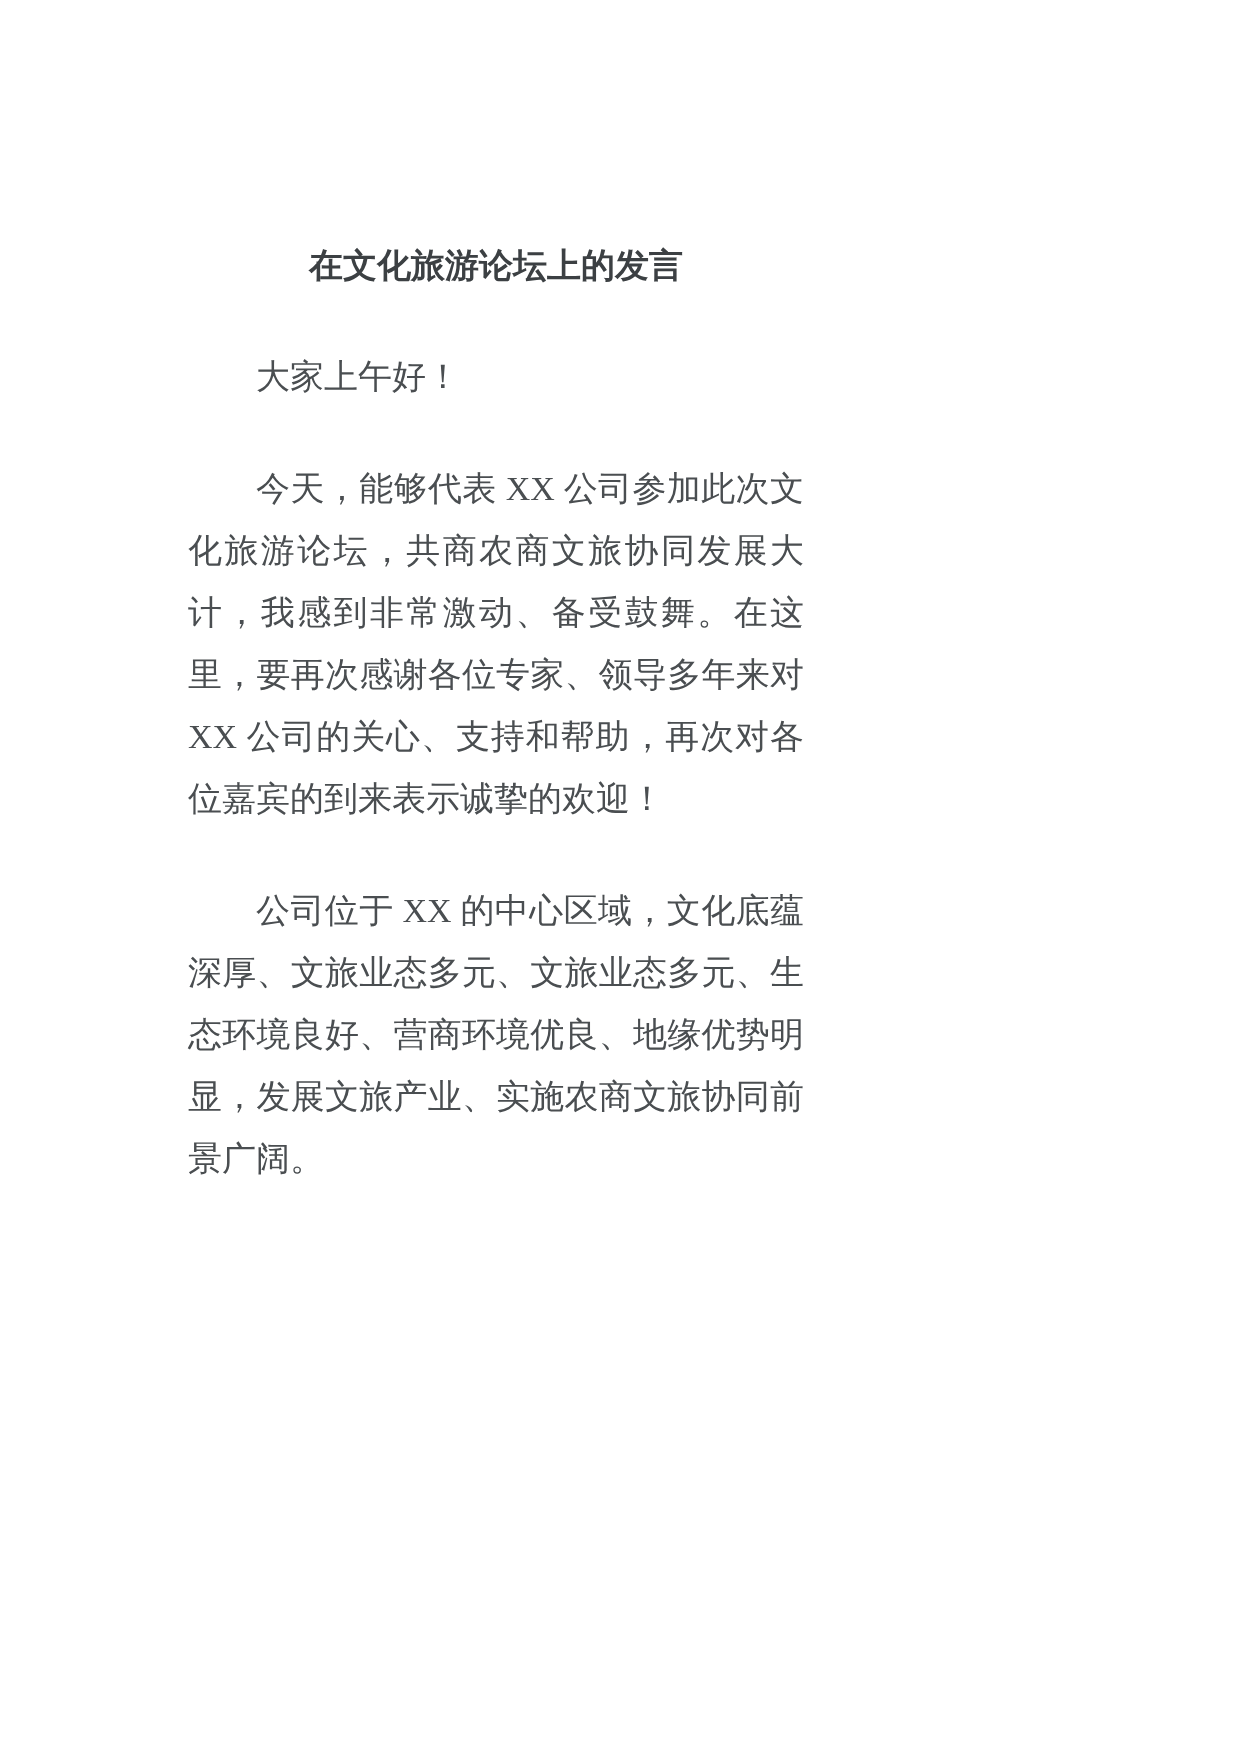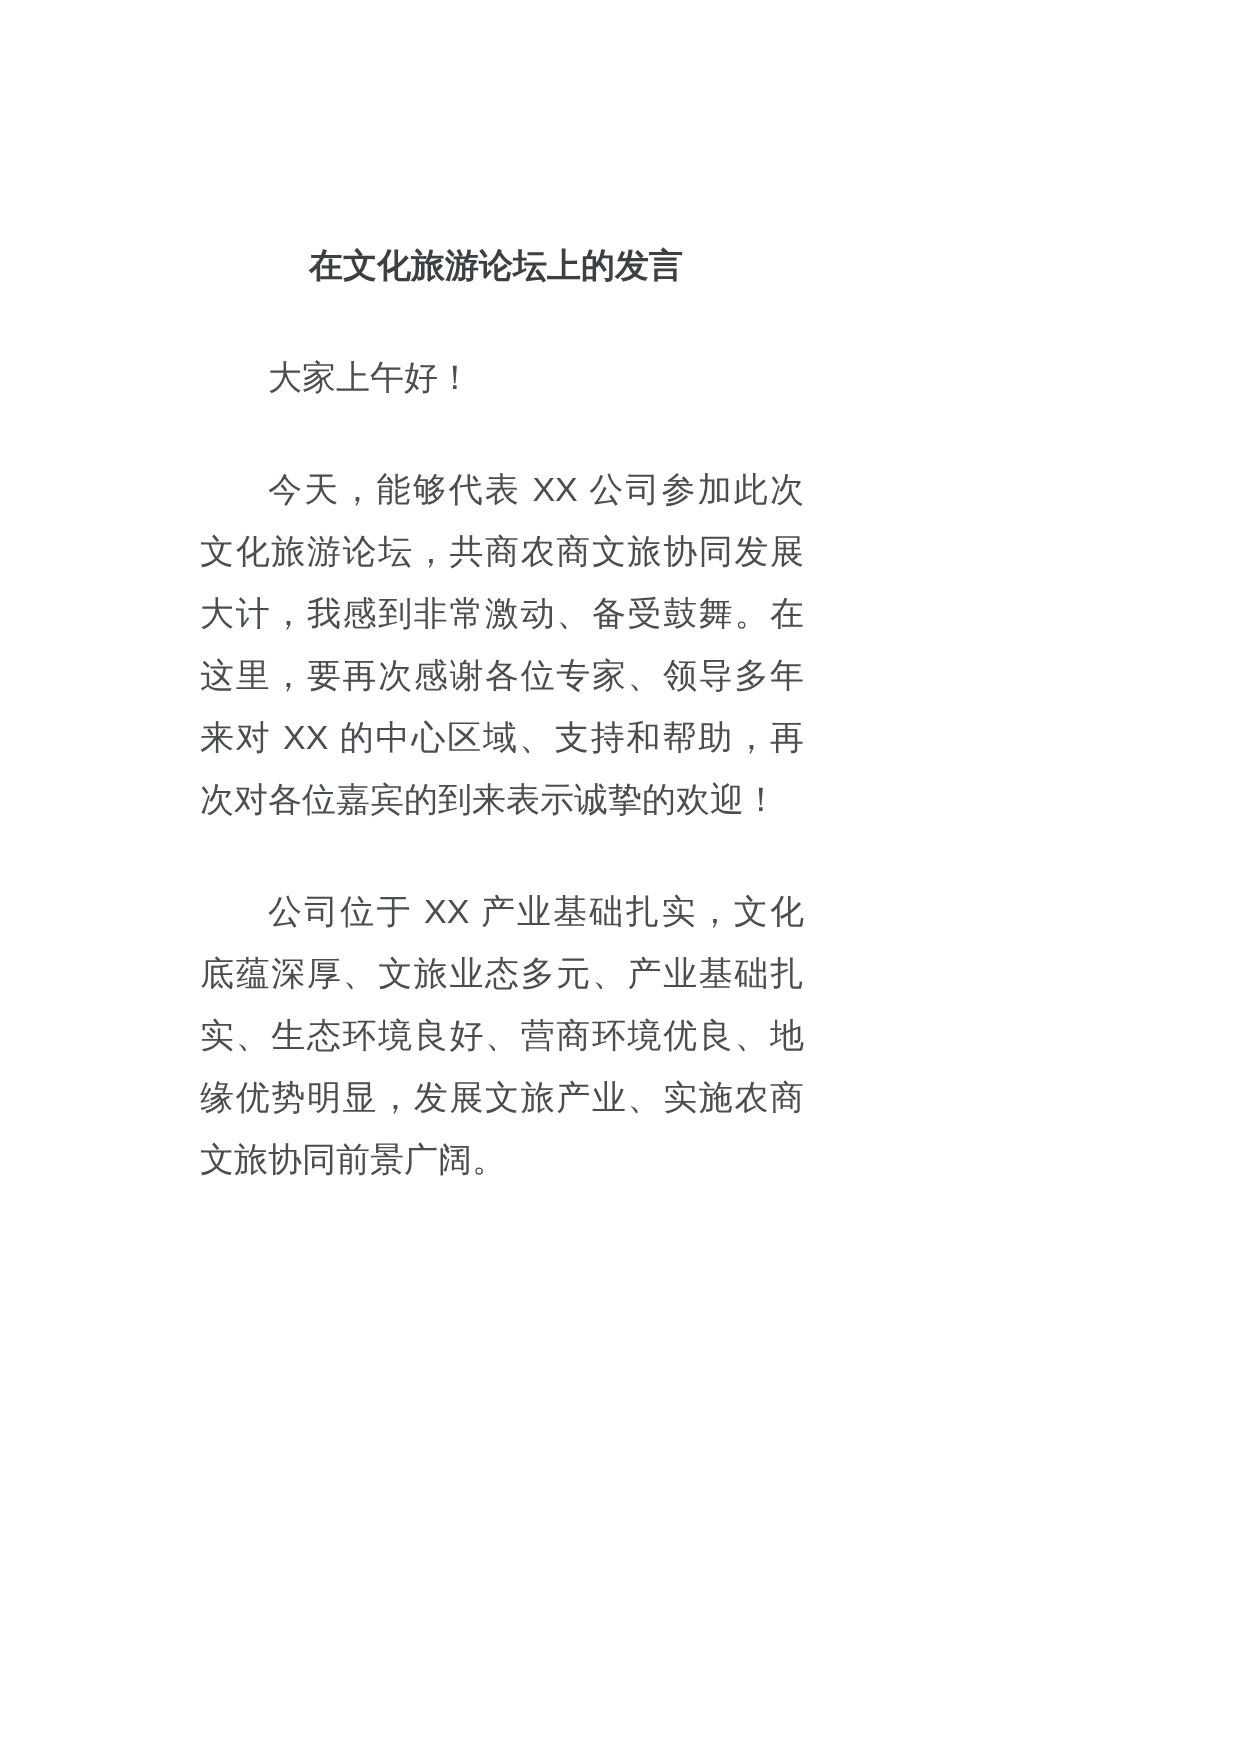--- a/index.html
+++ b/index.html
@@ -22,38 +22,39 @@
   }
   .doc-title {
     margin: 0 0 50px 0;
     font-size: 34px;
     line-height: 62px;
     font-weight: 700;
     text-align: center;
     color: #3c4043;
   }
   .para {
-    margin: 0 0 50px 12px;
+    margin: 0 0 50px 0;
     font-size: 34px;
     line-height: 62px;
     font-weight: 400;
     color: #4a4e51;
     text-align: justify;
     text-justify: inter-ideograph;
     text-indent: 2em;
     word-break: break-all;
+    font-family: Liberation Serif, serif;
   }
 </style>
 </head>
 <body>
 
 <div class="page">
   <div class="content">
     <h1 class="doc-title">在文化旅游论坛上的发言</h1>
 
     <p class="para">大家上午好！</p>
 
-    <p class="para">今天，能够代表 XX 公司参加此次文化旅游论坛，共商农商文旅协同发展大计，我感到非常激动、备受鼓舞。在这里，要再次感谢各位专家、领导多年来对 XX 的中心区域、支持和帮助，再次对各位嘉宾的到来表示诚挚的欢迎！</p>
+    <p class="para">今天，能够代表 XX 公司参加此次文化旅游论坛，共商农商文旅协同发展大计，我感到非常激动、备受鼓舞。在这里，要再次感谢各位专家、领导多年来对 XX 公司的关心、支持和帮助，再次对各位嘉宾的到来表示诚挚的欢迎！</p>
 
-    <p class="para">公司位于 XX 产业基础扎实，文化底蕴深厚、文旅业态多元、产业基础扎实、生态环境良好、营商环境优良、地缘优势明显，发展文旅产业、实施农商文旅协同前景广阔。</p>
+    <p class="para">公司位于 XX 的中心区域，文化底蕴深厚、文旅业态多元、文旅业态多元、生态环境良好、营商环境优良、地缘优势明显，发展文旅产业、实施农商文旅协同前景广阔。</p>
 
   </div>
 </div>
 
 </body></html>

